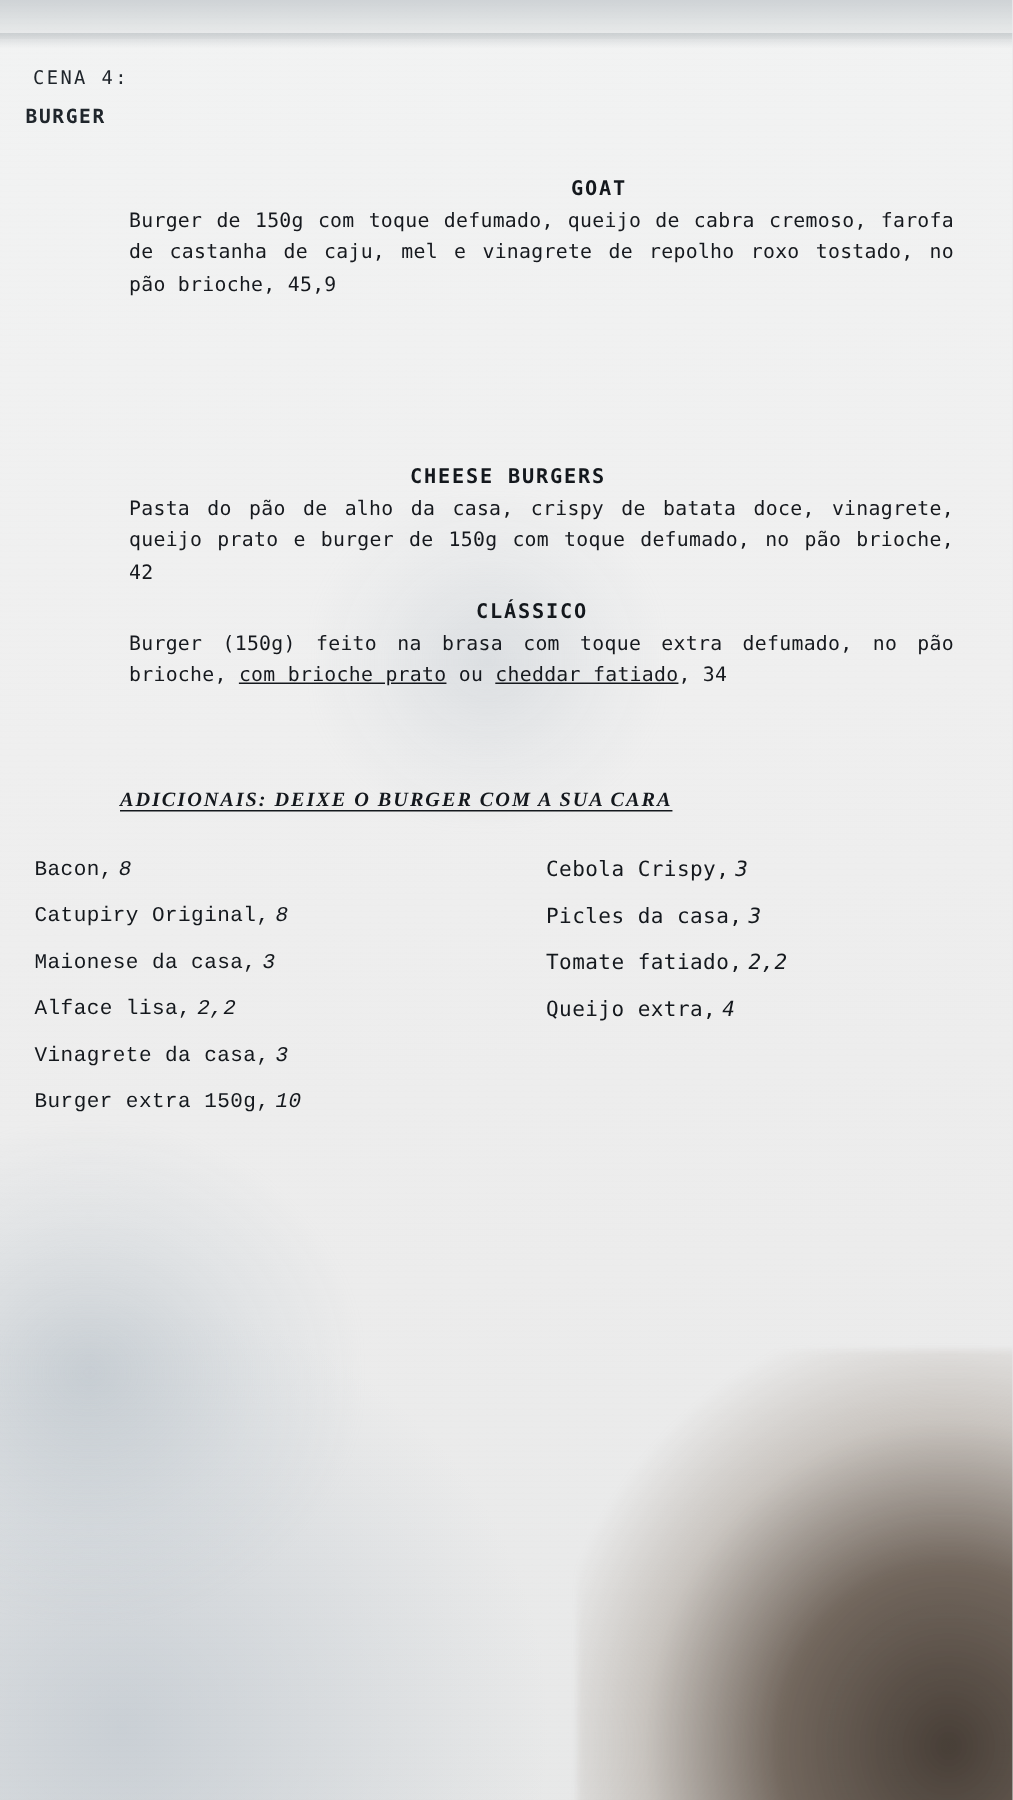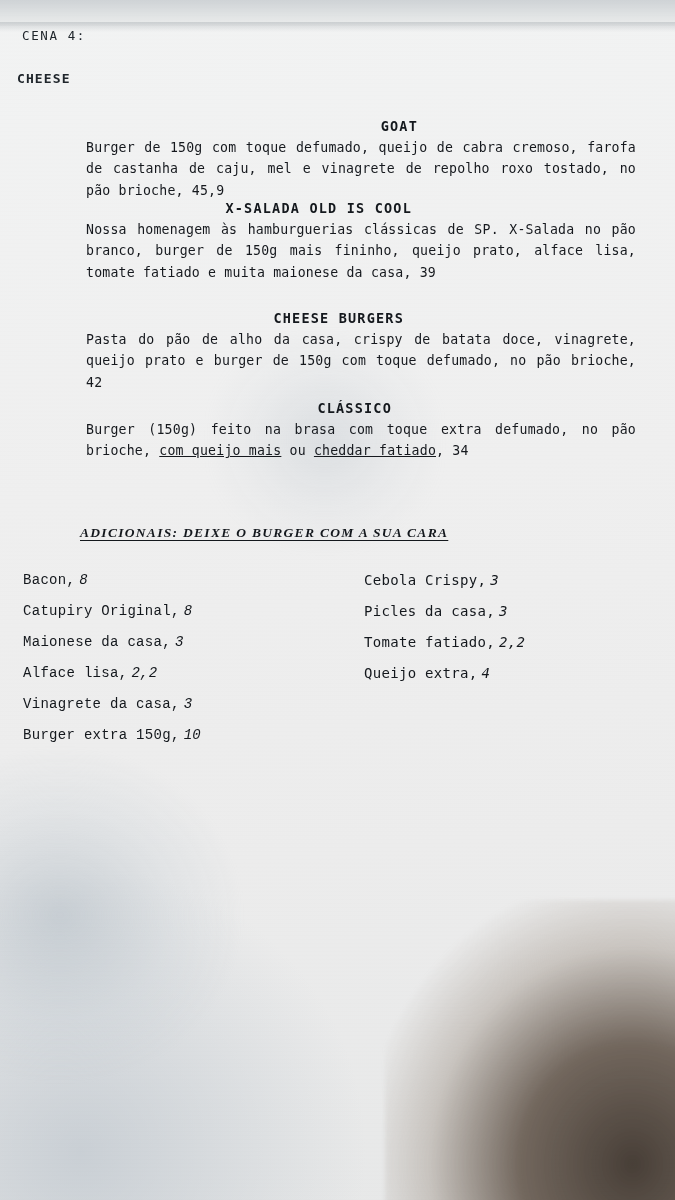--- a/index.html
+++ b/index.html
@@ -78,21 +78,21 @@
     height: 1200px;
     color: #14181d;
   }
 
   .sec-label {
     position: absolute;
     font-size: 12.5px;
     letter-spacing: 1.6px;
     color: #20262c;
   }
-  #cena-label { left: 22px; top: 28px; }
+  #cena-label { left: 22px; top: 44px; }
   #burgers-label {
     left: 17px; top: 71px;
     font-weight: bold;
     letter-spacing: 1.1px;
     font-size: 13px;
   }
 
   .item {
     position: absolute;
     left: 86px;
@@ -172,50 +172,43 @@
 <div id="page">
   <div id="top-edge"></div>
   <div id="top-edge-shadow"></div>
   <div id="left-smudge"></div>
   <div id="mid-smudge"></div>
 
   <div id="content">
 
     <div class="sec-label" id="cena-label">CENA 4:</div>
 
-    <div class="sec-label" id="burgers-label">CHEESE</div>
+    <div class="sec-label" id="burgers-label">BURGER</div>
 
     <div class="item" id="item-goat">
       <div class="item-name">GOAT</div>
       <div class="item-desc">
         <span>Burger de 150g com toque defumado, queijo de cabra cremoso, farofa de castanha de caju, mel e vinagrete de repolho roxo tostado, no pão brioche,</span>
         <span class="price">45,9</span>
       </div>
     </div>
 
-    <div class="item" id="item-xsalada">
-      <div class="item-name">X-SALADA OLD IS COOL</div>
-      <div class="item-desc">
-        <span>Nossa homenagem às hamburguerias clássicas de SP. X-Salada no pão branco, burger de 150g mais fininho, queijo prato, alface lisa, tomate fatiado e muita maionese da casa,</span>
-        <span class="price">39</span>
-      </div>
-    </div>
 
     <div class="item" id="item-cheese">
       <div class="item-name">CHEESE BURGERS</div>
       <div class="item-desc">
         <span>Pasta do pão de alho da casa, crispy de batata doce, vinagrete, queijo prato e burger de 150g com toque defumado, no pão brioche,</span>
         <span class="price">42</span>
       </div>
     </div>
 
     <div class="item" id="item-classico">
       <div class="item-name">CLÁSSICO</div>
       <div class="item-desc">
-        <span>Burger (150g) feito na brasa com toque extra defumado, no pão brioche, </span><span class="u">com queijo mais</span><span> ou </span><span class="u">cheddar fatiado</span><span>,</span>
+        <span>Burger (150g) feito na brasa com toque extra defumado, no pão brioche, </span><span class="u">com brioche prato</span><span> ou </span><span class="u">cheddar fatiado</span><span>,</span>
         <span class="price">34</span>
       </div>
     </div>
 
     <div id="adicionais-title">ADICIONAIS: DEIXE O BURGER COM A SUA CARA</div>
 
     <div class="add-col" id="add-col-left">
       <div class="add-row">
         <span>Bacon,</span><span class="add-price">8</span>
       </div>

